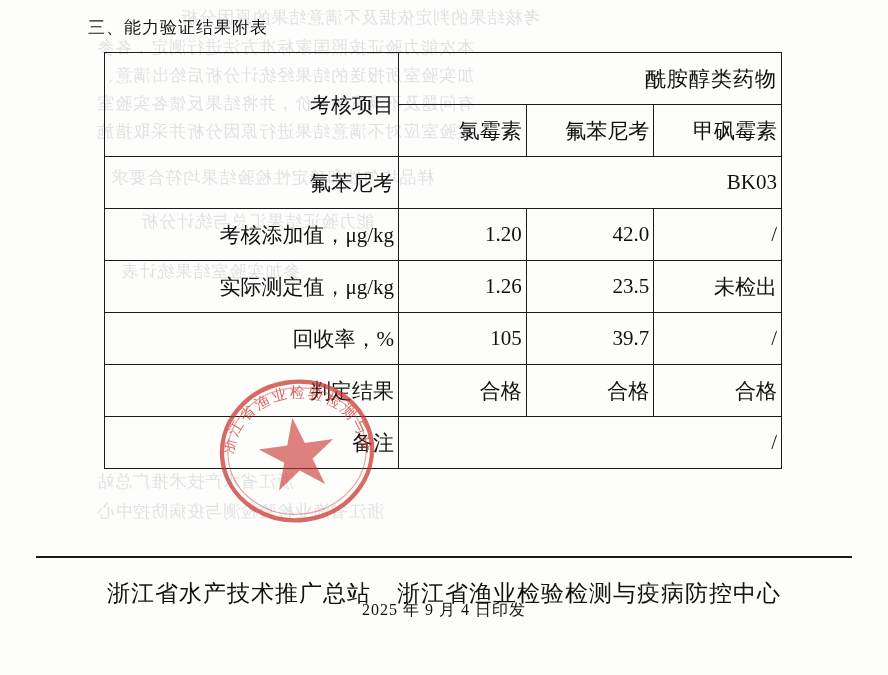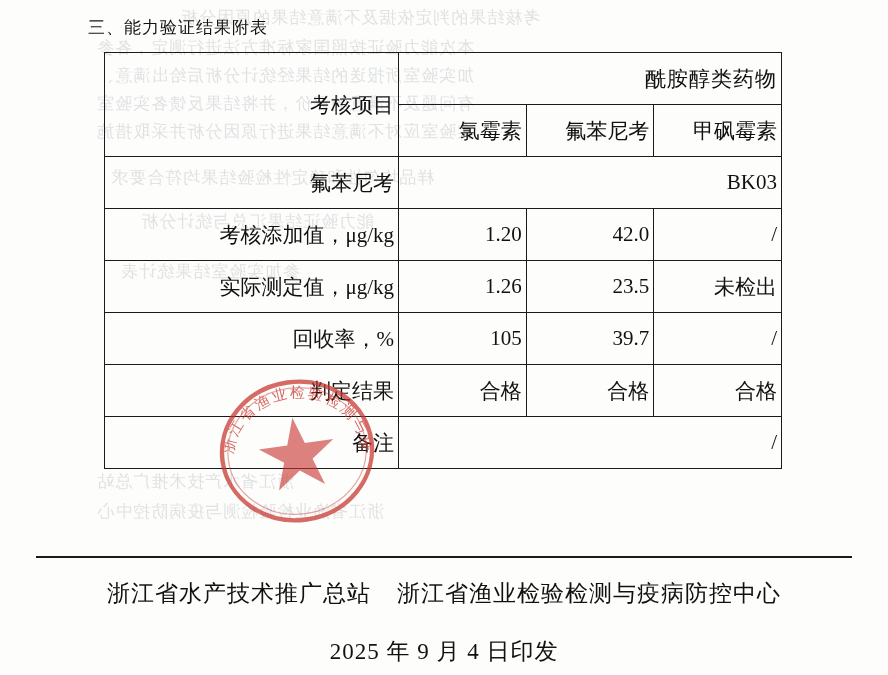--- a/index.html
+++ b/index.html
@@ -106,25 +106,25 @@
     top: 578px;
     left: 0;
     width: 888px;
     text-align: center;
     font-size: 23px;
     letter-spacing: 1px;
   }
   .footer-line1 .org-left { margin-right: 26px; }
   .footer-line2 {
     position: absolute;
-    top: 636px;
+    top: 600px;
     left: 0;
     width: 888px;
     text-align: center;
-    font-size: 23px;
+    font-size: 16px;
     letter-spacing: 1px;
   }
 </style>
 </head>
 <body>
 
 <div class="page">
 
   <div class="ghost g1">考核结果的判定依据及不满意结果的原因分析</div>
   <div class="ghost g2">本次能力验证按照国家标准方法进行测定，各参</div>

